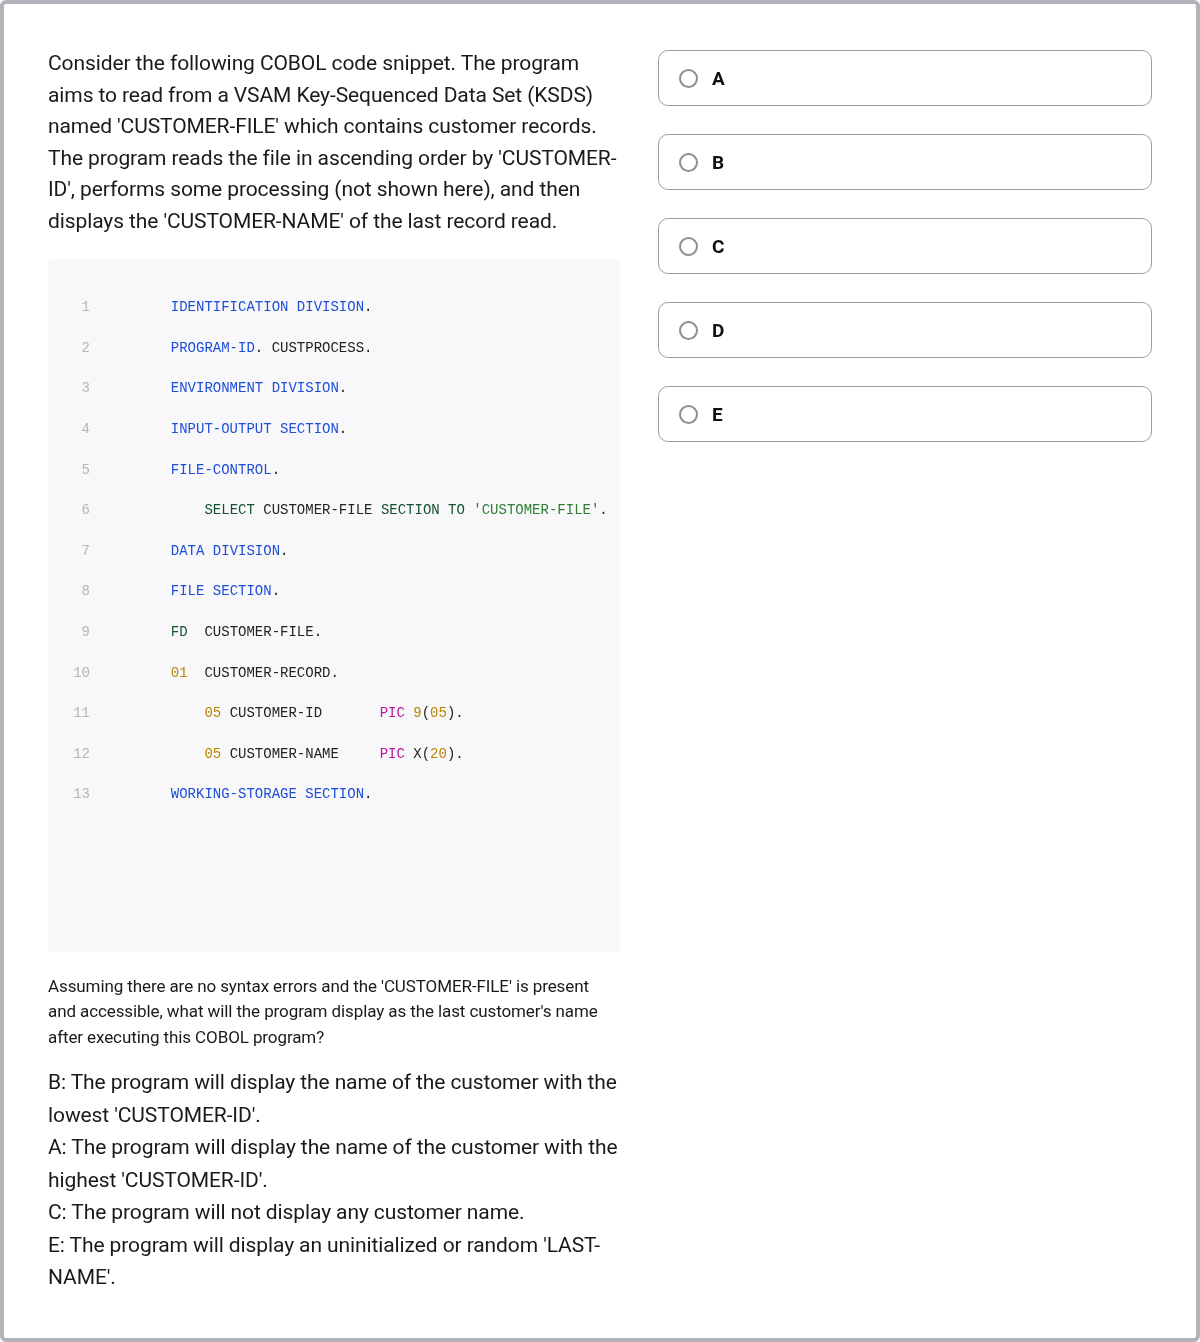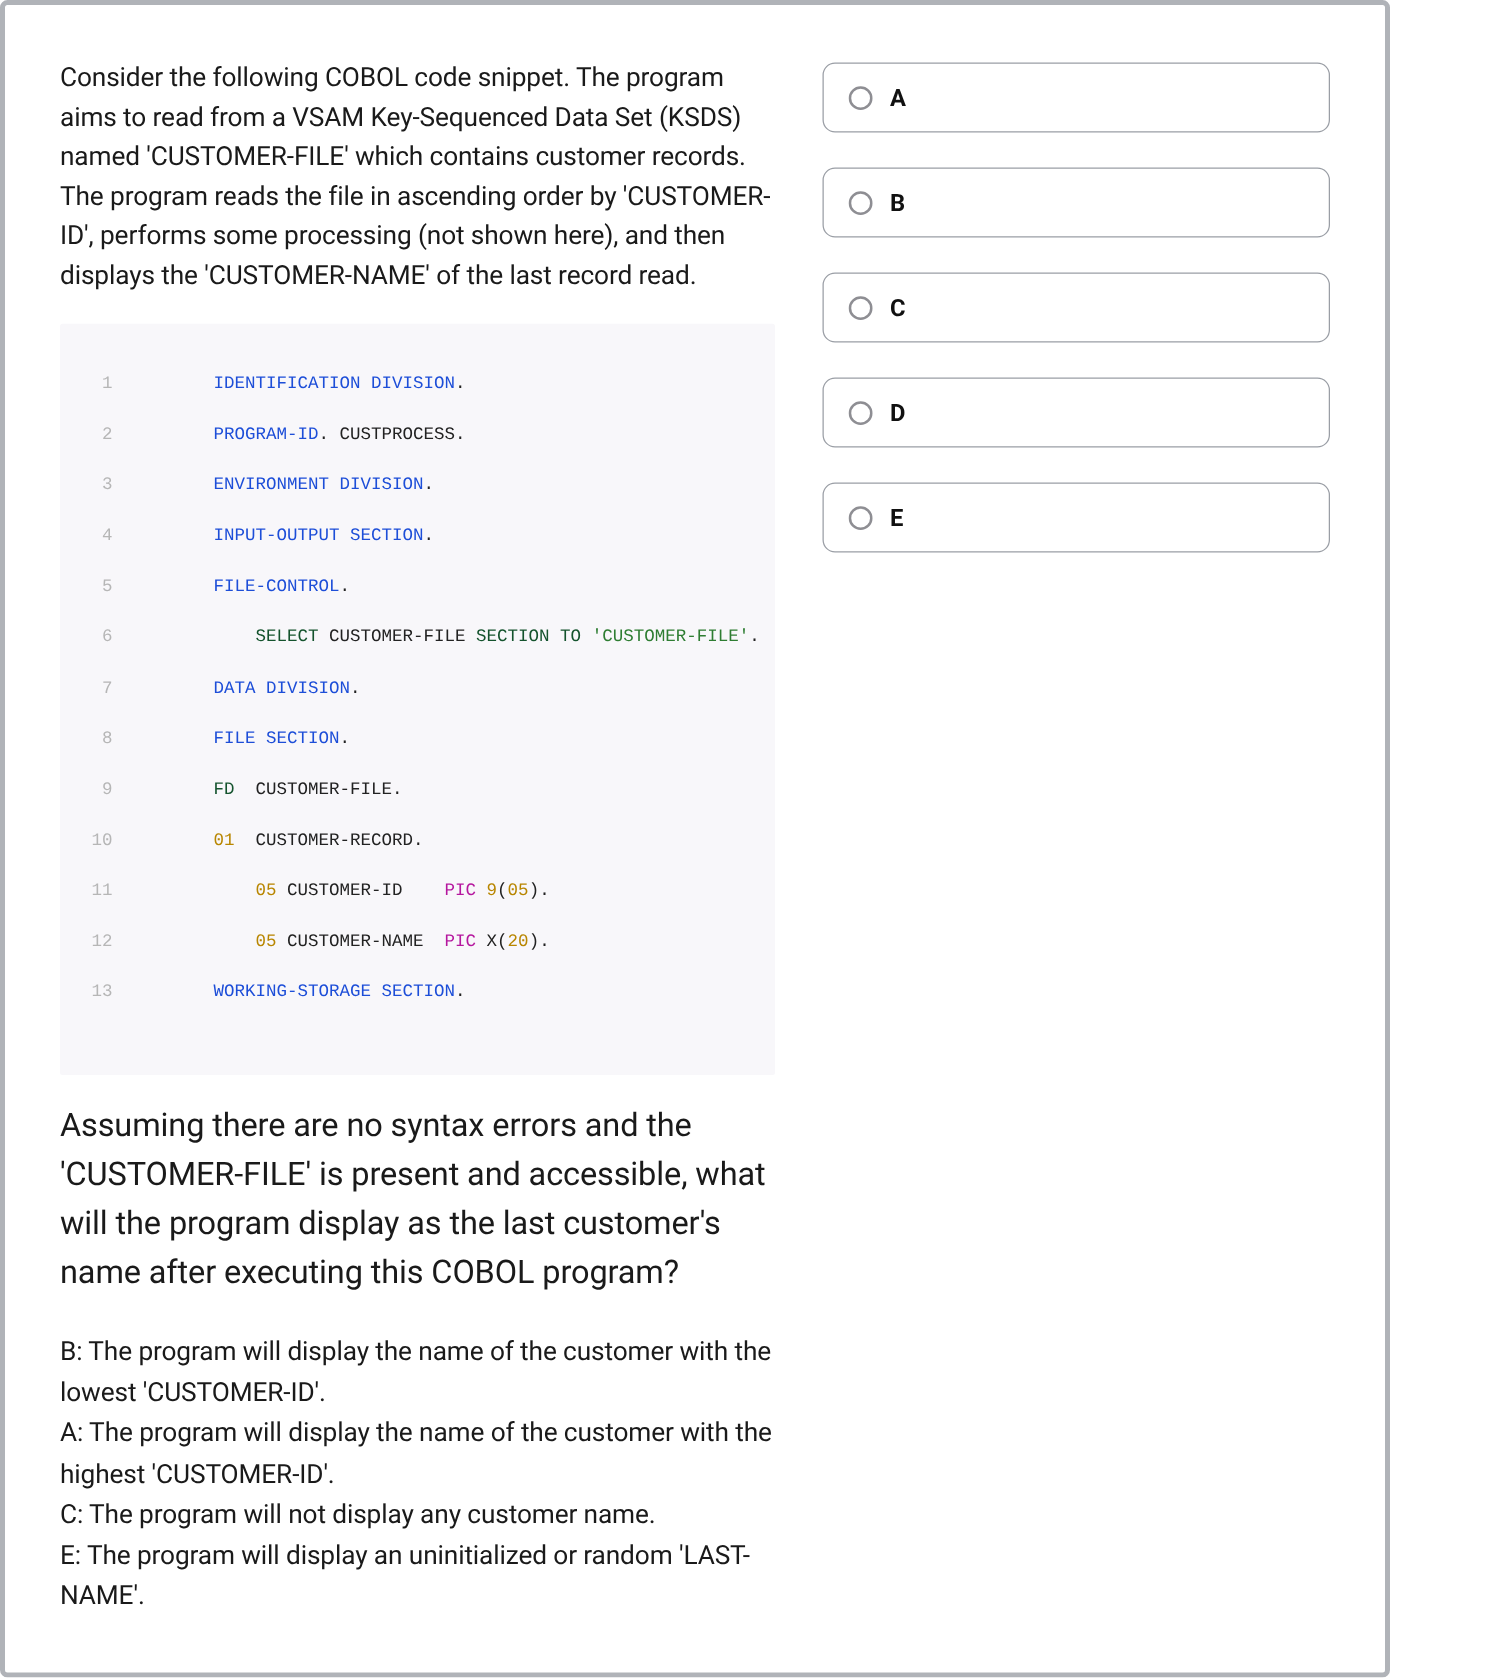--- a/index.html
+++ b/index.html
@@ -4,21 +4,21 @@
 <style>
   * { box-sizing: border-box; margin: 0; padding: 0; }
   html, body { width: 1200px; height: 1342px; }
   body {
     font-family: -apple-system, BlinkMacSystemFont, "Segoe UI", Roboto, Helvetica, Arial, sans-serif;
     background: #fff;
     color: #1a1a1a;
     overflow: hidden;
   }
   .frame {
-    width: 1112px;
+    width: 1200px;
     height: 1342px;
     border: 4px solid #b0b3b8;
     border-radius: 6px;
     padding: 44px 44px;
     display: flex;
     gap: 38px;
   }
   .left-col {
     flex: 0 0 572px;
     display: flex;
@@ -31,24 +31,24 @@
     gap: 28px;
     padding-top: 2px;
   }
   .prompt-para {
     font-size: 21px;
     line-height: 1.5;
     letter-spacing: -0.1px;
     margin-bottom: 22px;
   }
   .question-para {
-    font-size: 26px;
+    font-size: 17px;
     line-height: 1.5;
     margin-top: 22px;
-    margin-bottom: 28px;
+    margin-bottom: 16px;
     letter-spacing: -0.1px;
   }
   .options-text {
     font-size: 21px;
     line-height: 1.55;
     letter-spacing: -0.1px;
   }
   .options-text p { margin: 0; }
   .code-block {
     background: #f8f7fa;
@@ -68,21 +68,21 @@
     color: #b6b6b6;
     padding-right: 22px;
     flex: 0 0 52px;
     user-select: none;
   }
   .code { flex: 1; }
   .k-id  { color: #1d4ed8; }   
   .k-st  { color: #14532d; }   
   .k-gr  { color: #2e7d32; }   
   .k-nm  { color: #b88600; }   
-  .k-ty  { color: #b5179e; }
+  .k-ty  { color: #b5179e; margin-left: 24px; }
 
   .answer {
     border: 1.5px solid #9a9ea5;
     border-radius: 10px;
     height: 56px;
     display: flex;
     align-items: center;
     padding: 0 20px;
     gap: 14px;
     cursor: pointer;

